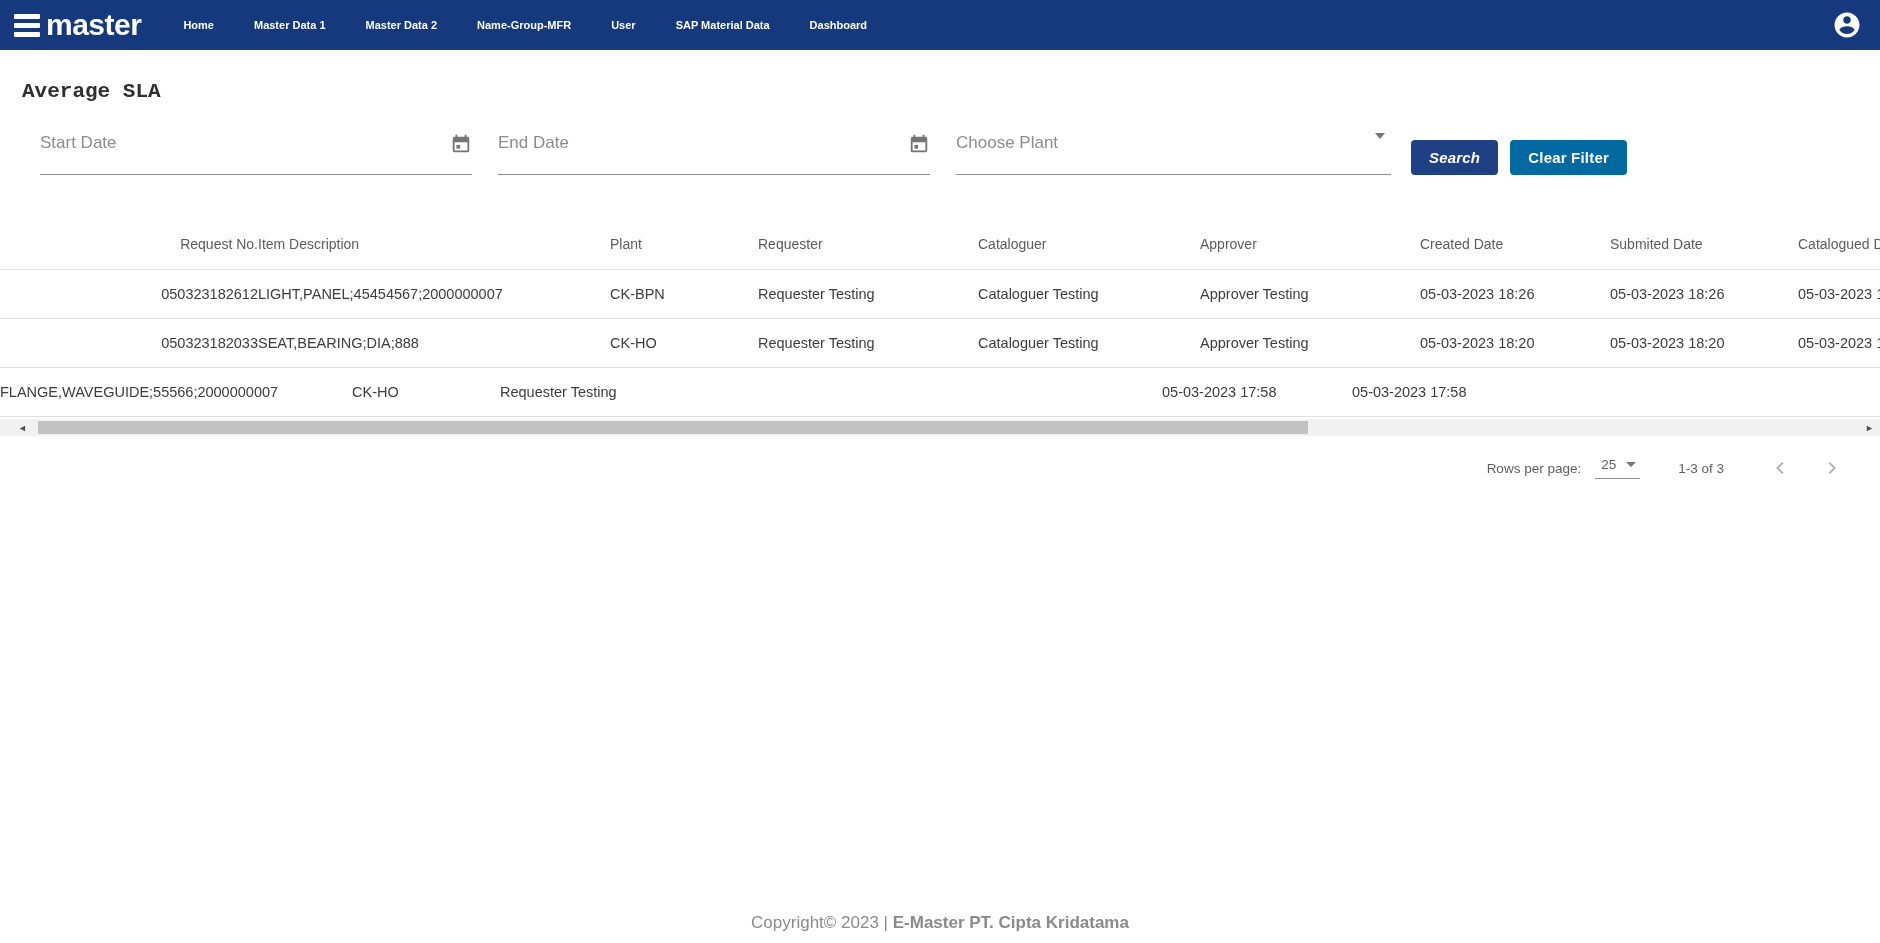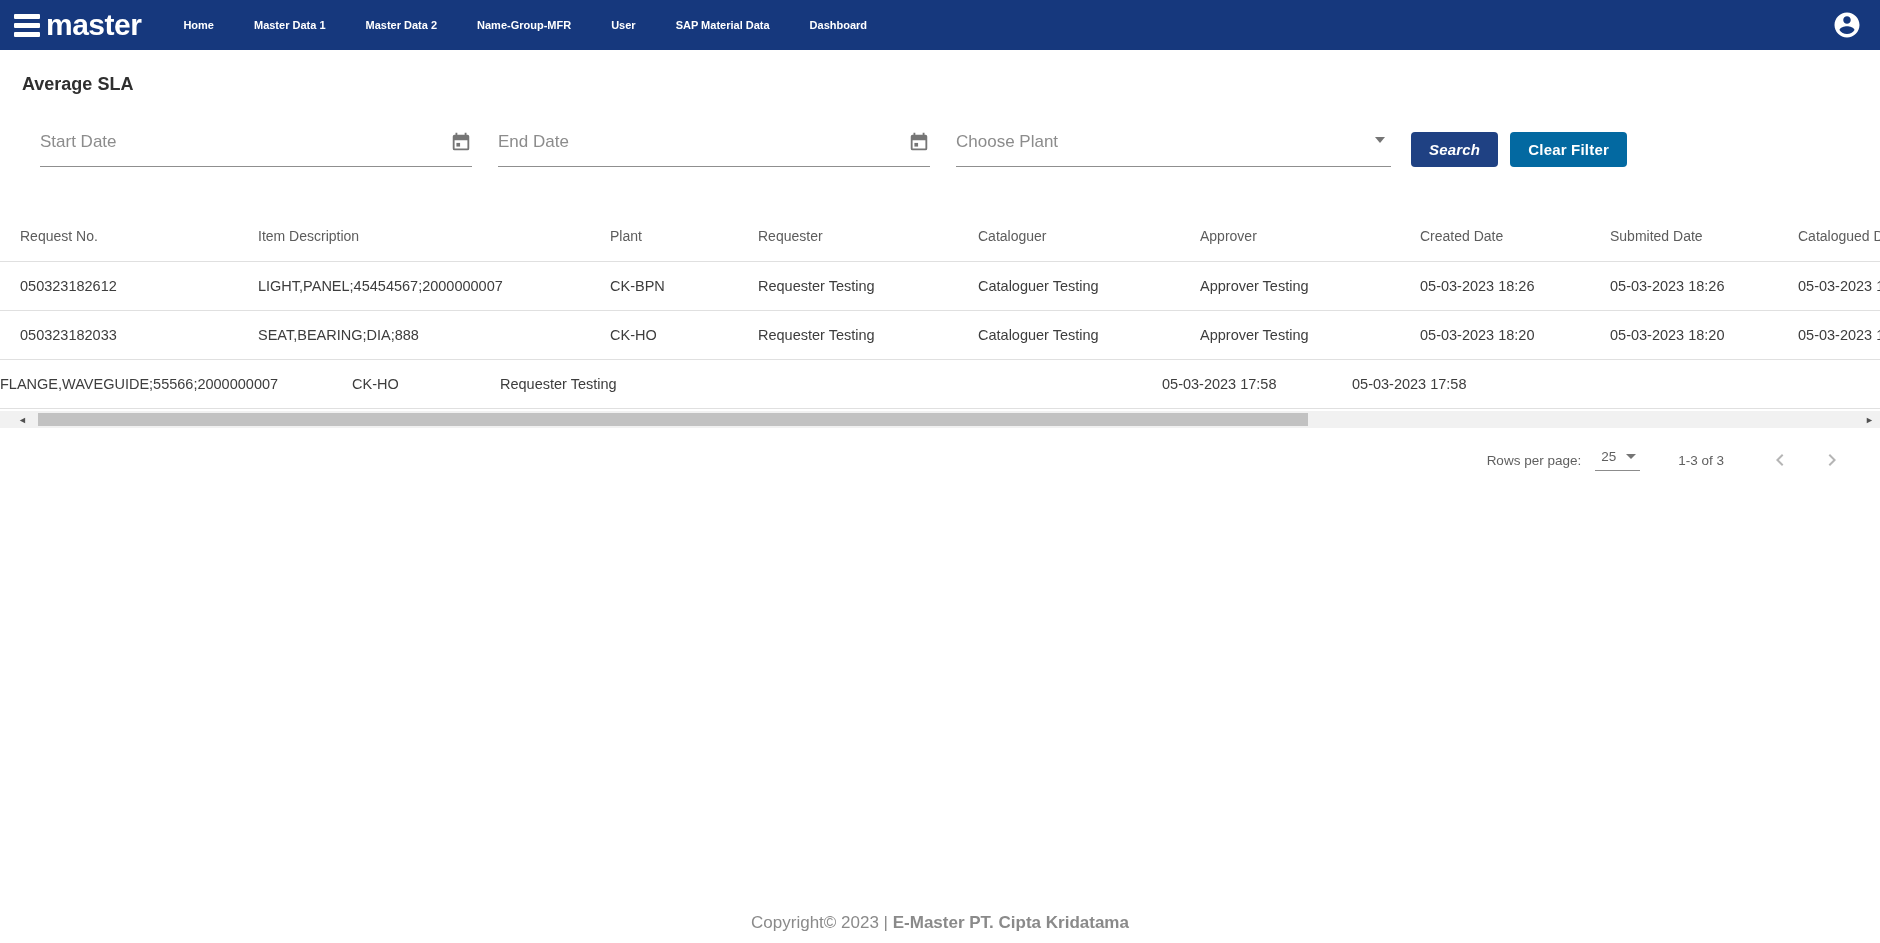--- a/index.html
+++ b/index.html
@@ -24,29 +24,29 @@
   .nav-links a {
     color:#fff; text-decoration:none; font-size:11px; font-weight:bold; cursor:pointer;
     white-space:nowrap;
   }
   .nav-spacer { flex:1; }
   .account-icon { width:30px; height:30px; cursor:pointer; display:block; }
 
   
   .content { padding:0; }
   .page-title {
-    margin:24px 0 0 22px; font-size:18px; font-weight:bold; color:#2f2f2f;
+    margin:30px 0 0 22px; font-size:21px; font-weight:bold; color:#2f2f2f;font-family:Liberation Mono, monospace;
   }
 
   
   .filter-row {
     display:flex; align-items:flex-end; margin:30px 0 0 40px; height:42px;
   }
   .field {
-    display:flex; align-items:center; justify-content:space-between;
+    display:flex; align-items:flex-start; justify-content:space-between;
     border-bottom:1px solid #8f8f8f; padding-bottom:7px; height:42px;
   }
   .field input {
     border:none; outline:none; font-family:"Liberation Sans",sans-serif;
     font-size:17px; color:#3d3d3d; width:100%; background:transparent;
   }
   .field input::placeholder { color:#8c8c8c; opacity:1; }
   .field-date { width:432px; }
   .field-select { width:435px; cursor:pointer; }
   .gap26 { width:26px; }
@@ -64,21 +64,21 @@
   .btn-search { background:#1f4183; margin-left:20px;font-style:italic; }
   .btn-clear { background:#0369a1; margin-left:12px; }
 
   
   .table-wrap { width:1880px; overflow:hidden; margin-top:44px; }
   .tbl { width:2028px; }
   .trow { display:flex; border-bottom:1px solid #e0e0e0; }
   .thead .cell { height:50px; line-height:50px; font-size:14px; color:#5c5c5c; font-weight:normal; }
   .tbody .cell { height:48px; line-height:48px; font-size:14.5px; color:#3d3d3d; }
   .cell { white-space:nowrap; overflow:visible; }
-  .c0 { width:258px; padding-left:20px; }
+  .c0 { width:258px; padding-left:20px;text-align:right; }
   .c1 { width:352px; }
   .c2 { width:148px; }
   .c3 { width:220px; }
   .c4 { width:222px; }
   .c5 { width:220px; }
   .c6 { width:190px; }
   .c7 { width:188px; }
   .c8 { width:230px; }
 
   

